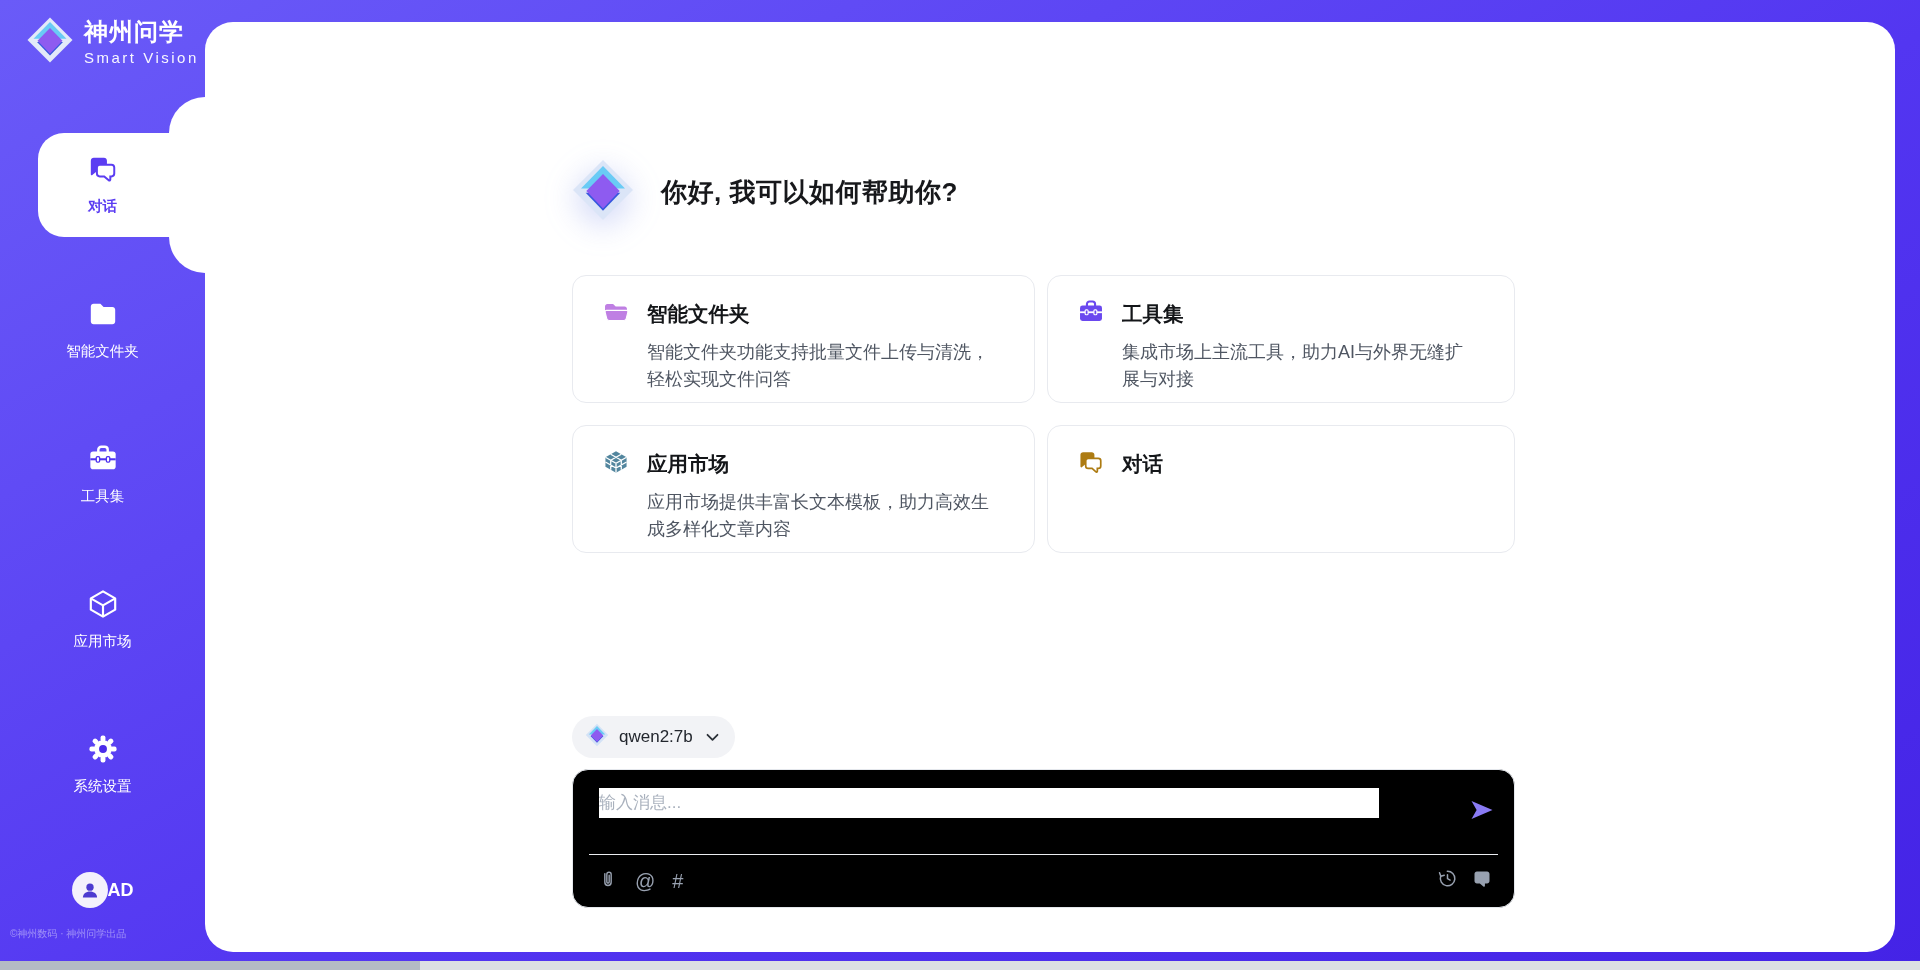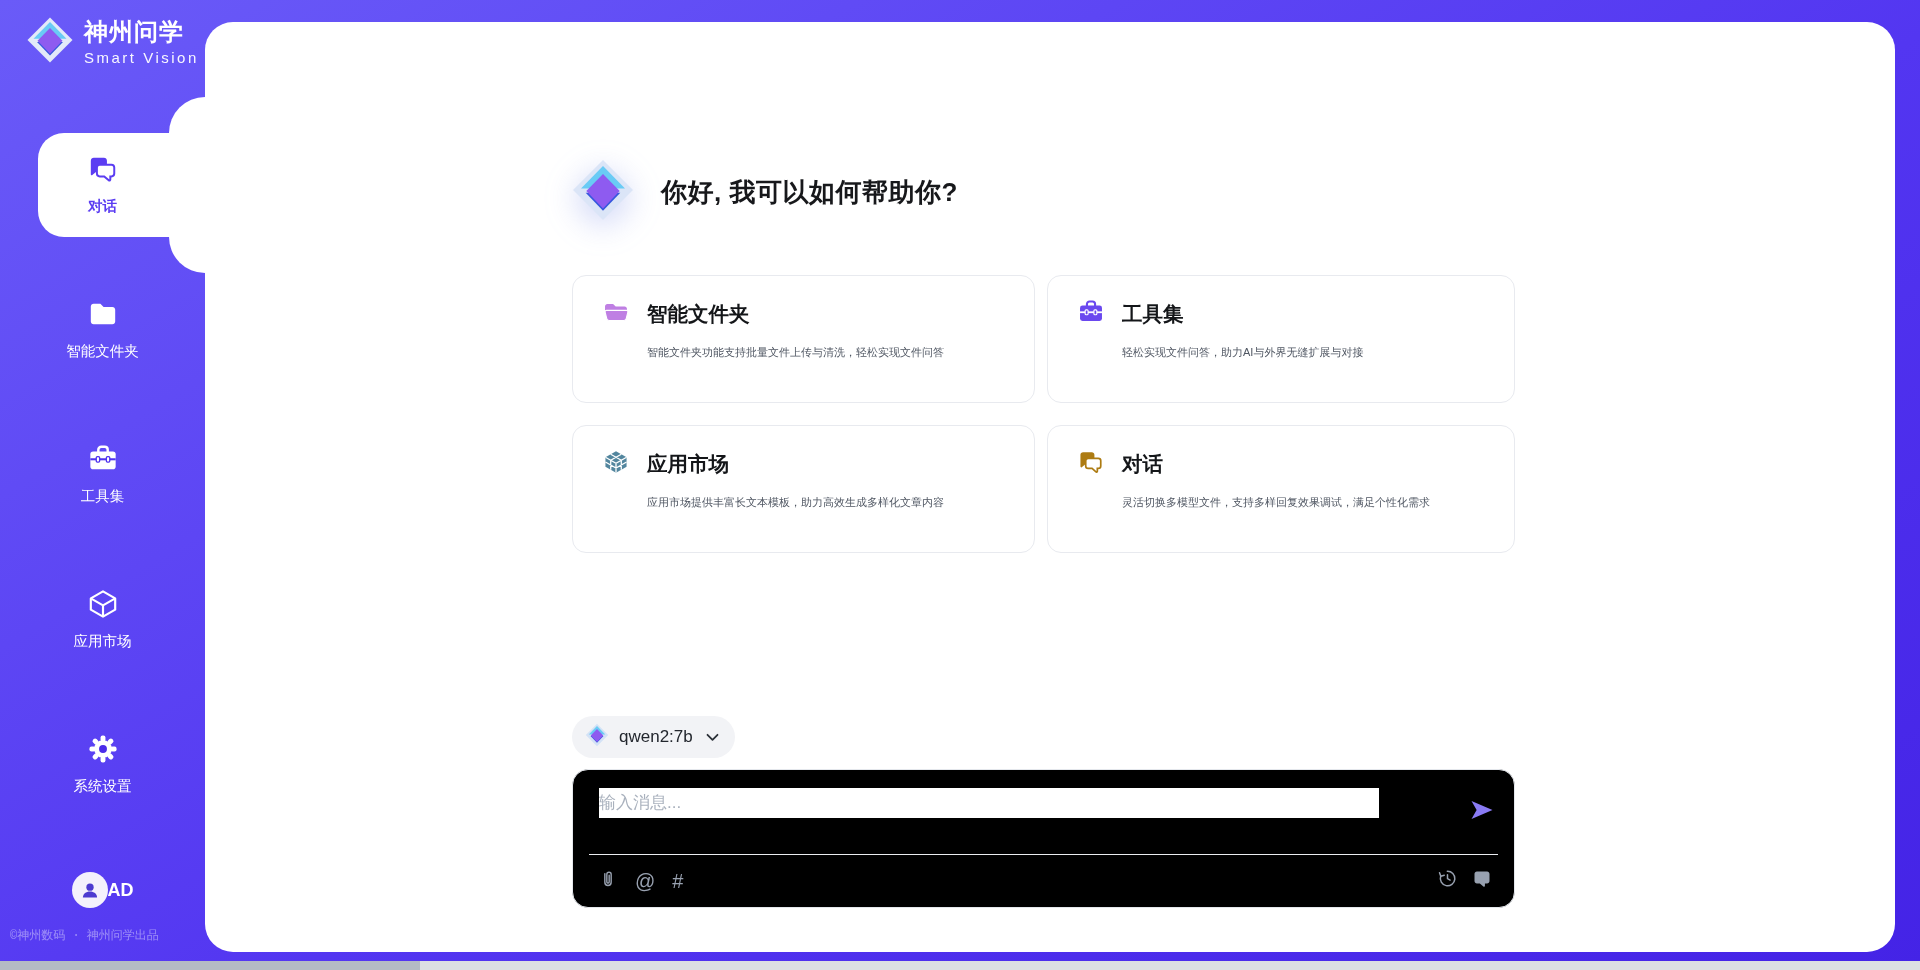--- a/index.html
+++ b/index.html
@@ -17,31 +17,31 @@
   .nav-item { position:absolute; left:0; width:205px; height:104px; cursor:pointer; }
   .nav-item .pill { position:absolute; left:38px; right:0; top:0; bottom:0; background:#fff; border-radius:26px 0 0 26px; }
   .nav-item .pill::before { content:""; position:absolute; top:-36px; right:0; width:36px; height:36px; background:#fff; border-radius:100% 0 0 0; }
   .nav-item .pill::after  { content:""; position:absolute; bottom:-36px; right:0; width:36px; height:36px; background:#fff; border-radius:0 0 0 100%; }
   .nav-inner { position:relative; z-index:1; width:100%; height:100%; display:flex; flex-direction:column; align-items:center; justify-content:center; gap:9px; }
   .nav-label { font-size:14.5px; color:#fff; }
   .nav-item.active .nav-label { color:#5B3DF2; font-weight:600; }
   .user-row { position:absolute; top:872px; left:0; width:205px; display:flex; align-items:center; justify-content:center; gap:0; }
   .avatar { width:36px; height:36px; border-radius:50%; background:#F4F1FC; display:flex; align-items:center; justify-content:center; cursor:pointer; }
   .user-name { color:#fff; font-size:18px; font-weight:600; }
-  .copyright { position:absolute; left:10px; top:927px; font-size:12px; color:rgba(255,255,255,.42); white-space:nowrap;font-family:Liberation Mono, monospace; }
+  .copyright { position:absolute; left:10px; top:927px; font-size:10px; color:rgba(255,255,255,.42); white-space:nowrap; }
   
   #main { position:absolute; left:205px; top:22px; width:1690px; height:930px; background:#fff; border-radius:28px; }
   .greeting { position:absolute; left:366px; top:136px; display:flex; align-items:center; gap:26px; }
   .greeting-logo { filter:drop-shadow(0 8px 16px rgba(110,130,230,.35)); }
   .greeting-title { font-size:26px; font-weight:700; color:#17181B; letter-spacing:.5px; }
   .cards { position:absolute; left:367px; top:253px; display:grid; grid-template-columns:463px 468px; column-gap:12px; row-gap:22px; }
   .card { height:128px; background:#fff; border:1px solid #E8EAEF; border-radius:14px; padding:23px 24px 0 30px; cursor:pointer; }
   .card-head { display:flex; align-items:center; gap:18px; }
   .card-title { font-size:20.5px; font-weight:700; color:#141619; }
-  .card-desc { margin:10px 0 0 44px; width:352px; font-size:11px; line-height:27px; color:#4F5662; }
+  .card-desc { margin:10px 0 0 44px; width:352px; font-size:18px; line-height:27px; color:#4F5662; }
   .model-pill { position:absolute; left:367px; top:694px; height:42px; display:inline-flex; align-items:center; gap:10px; padding:0 16px 0 13px; background:#F2F3F6; border-radius:21px; cursor:pointer; }
   .model-name { font-size:17px; color:#23272E;text-align:right; }
   .composer { position:absolute; left:367px; top:747px; width:943px; height:139px; border:1.5px solid #E4E7EC; border-radius:16px; background:#000000; }
   .composer-input { position:absolute; left:26px; top:18px; width:780px; height:30px; border:none; outline:none; font-size:17px; color:#3A404A; font-family:inherit; }
   .composer-input::placeholder { color:#A9B1BD; }
   .send-btn { position:absolute; right:18px; top:26px; width:28px; height:28px; cursor:pointer; }
   .composer-divider { position:absolute; left:16px; right:16px; top:84px; height:1px; background:#EAECF0; }
   .toolbar-left { position:absolute; left:25px; top:98px; display:flex; align-items:center; gap:17px; }
   .toolbar-right { position:absolute; right:22px; top:98px; display:flex; align-items:center; gap:14px; }
   .glyph-btn { font-size:20px; color:#98A1B0; cursor:pointer; line-height:22px; }
@@ -191,21 +191,21 @@
           <svg width="26" height="26" viewBox="0 0 32 32">
             <path d="M11 8.5 V6.2 C11 4.4 12.4 3 14.2 3 h3.6 C19.6 3 21 4.4 21 6.2 V8.5" fill="none" stroke="#6A48EF" stroke-width="2.6"></path>
             <rect x="2.5" y="8" width="27" height="19" rx="3" fill="#6A48EF"></rect>
             <rect x="2.5" y="15.2" width="27" height="2.2" fill="#fff"></rect>
             <rect x="8.8" y="13.4" width="3.6" height="6" rx="1.2" fill="#6A48EF" stroke="#fff" stroke-width="1.4"></rect>
             <rect x="19.6" y="13.4" width="3.6" height="6" rx="1.2" fill="#6A48EF" stroke="#fff" stroke-width="1.4"></rect>
           </svg>
         </span>
         <span class="card-title">工具集</span>
       </div>
-      <div class="card-desc">轻松实现文件问答，助力AI与外界无缝扩展与对接</div>
+      <div class="card-desc">集成市场上主流工具，助力AI与外界无缝扩展与对接</div>
     </div>
 
     <div class="card">
       <div class="card-head">
         <span>
           <svg width="26" height="26" viewBox="0 0 32 32">
             <path d="M16 2.8 L29 10.2 V21.8 L16 29.2 L3 21.8 V10.2 Z" fill="#53869E"></path>
             <path d="M3 10.2 L16 17.6 L29 10.2 M16 17.6 V29.2 M9.5 6.5 L22.5 13.9 M22.5 6.5 L9.5 13.9 M3 16 L16 23.4 L29 16 M9.5 13.9 V25.5 M22.5 13.9 V25.5" stroke="#fff" stroke-width="1.6" fill="none"></path>
           </svg>
         </span>
@@ -217,21 +217,20 @@
     <div class="card" style="width:468px">
       <div class="card-head">
         <span>
           <svg width="26" height="26" viewBox="0 0 32 32">
             <path d="M3 7.2 C3 5.4 4.4 4 6.2 4 H17 c1.8 0 3.2 1.4 3.2 3.2 v7.6 c0 1.8-1.4 3.2-3.2 3.2 H9.8 L4.6 22.4 c-.7.6-1.6.1-1.6-.8 Z" fill="#AD7B12"></path>
             <path d="M12.5 11.5 H25 c1.7 0 3 1.3 3 3 v6.4 c0 1.7-1.3 3-3 3 h-1.2 v3.4 c0 .9-1 1.4-1.7.8 l-4.8-4.2 h-4.8 c-1.7 0-3-1.3-3-3 v-6.4 c0-1.7 1.3-3 3-3 Z" fill="#fff" stroke="#AD7B12" stroke-width="2.1"></path>
           </svg>
         </span>
         <span class="card-title">对话</span>
       </div>
-      <div class="card-desc">灵活切换多模型文件，支持多样回复效果调试，满足个性化需求</div>
     </div>
   </div>
 
   <div class="model-pill">
     <span>
       <svg width="24" height="24" viewBox="0 0 48 48">
         <polygon points="24,1.5 46.5,24 24,46.5 1.5,24" fill="#D4E2F6"></polygon>
         <polygon points="24,6 40.5,22.8 7.5,22.8" fill="#69CBF5"></polygon>
         <polygon points="24,39.5 11,26 37,26" fill="#3558DE"></polygon>
         <polygon points="24,12 36.5,24.8 24,37.8 11.5,24.8" fill="#8E5BF0"></polygon>

